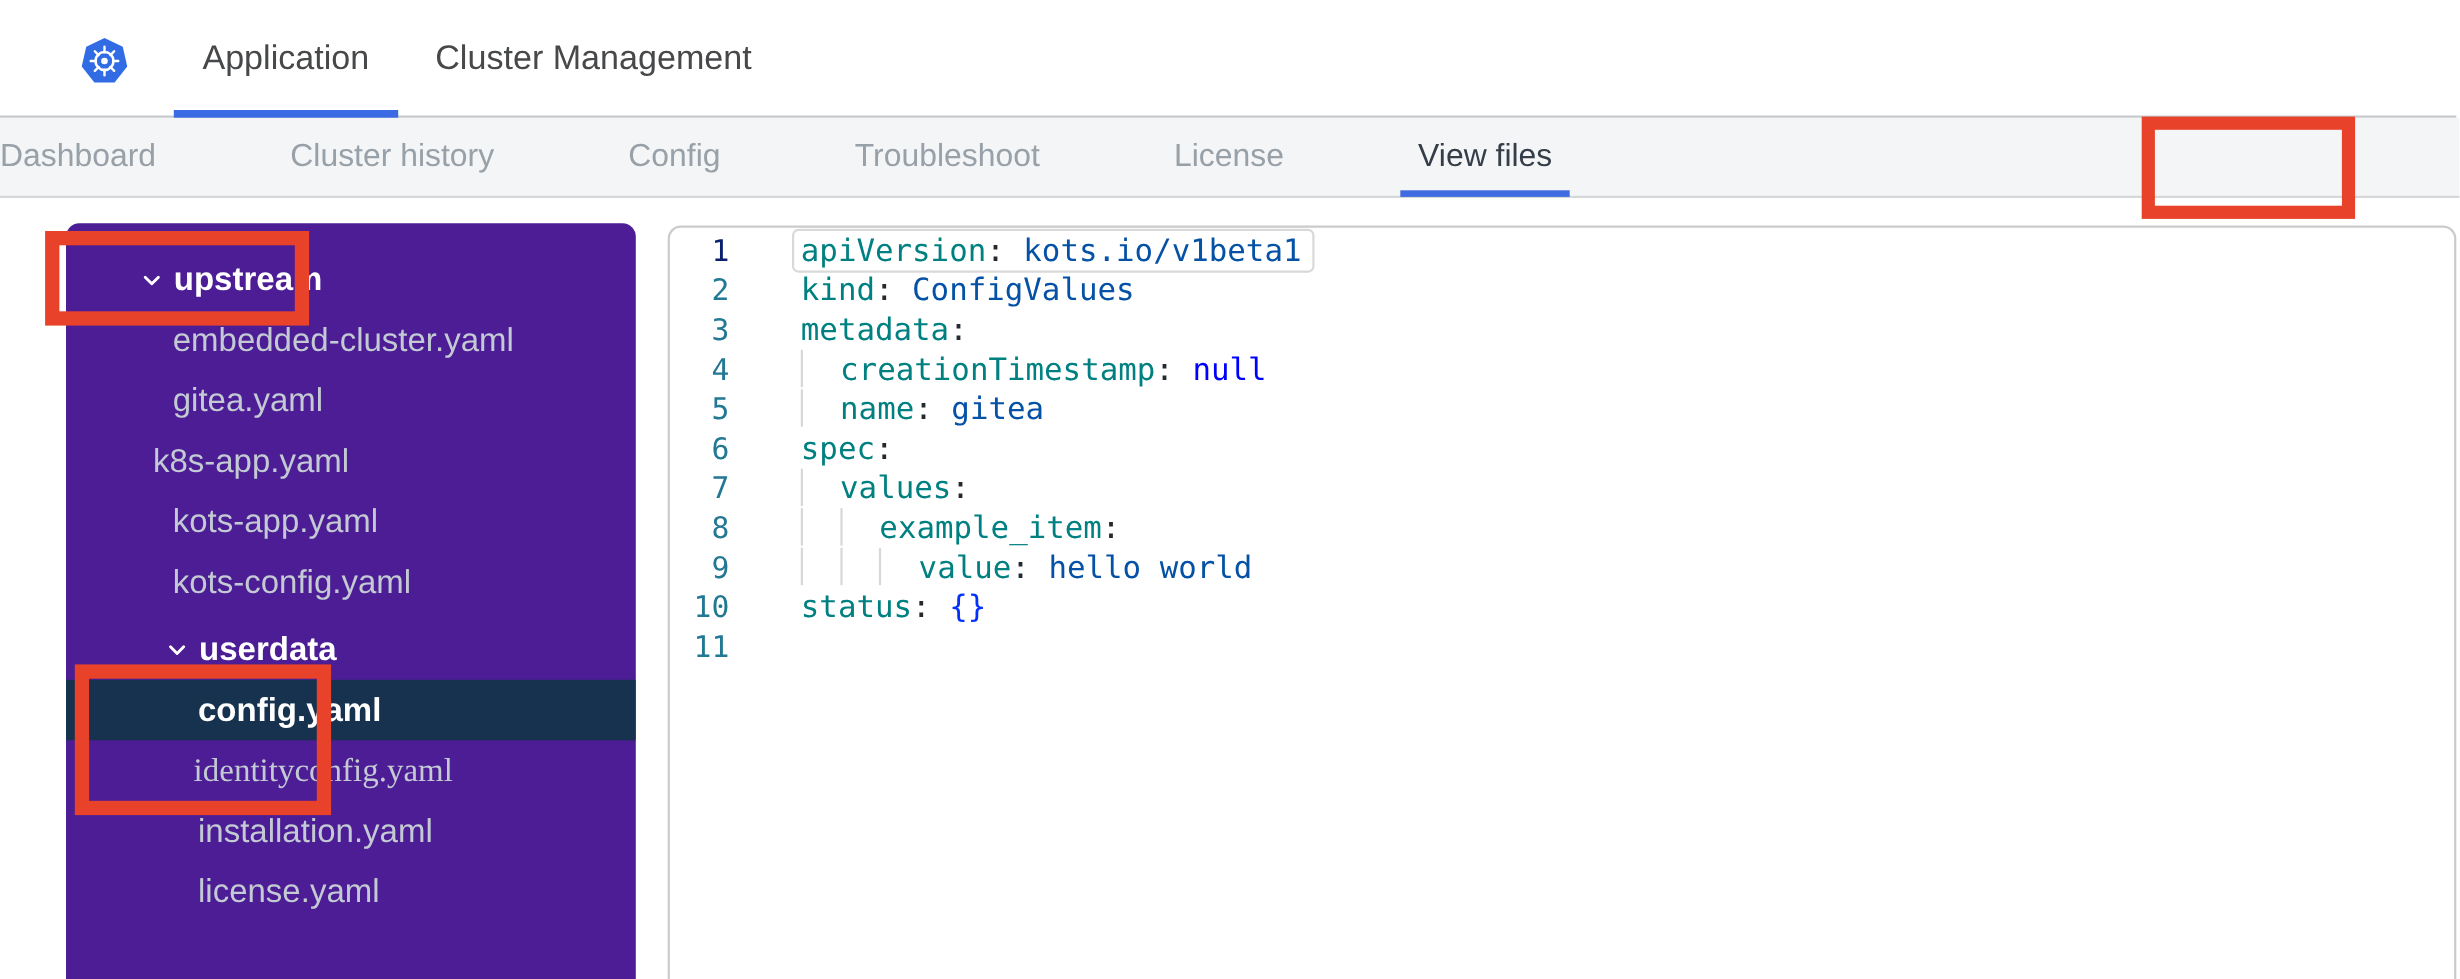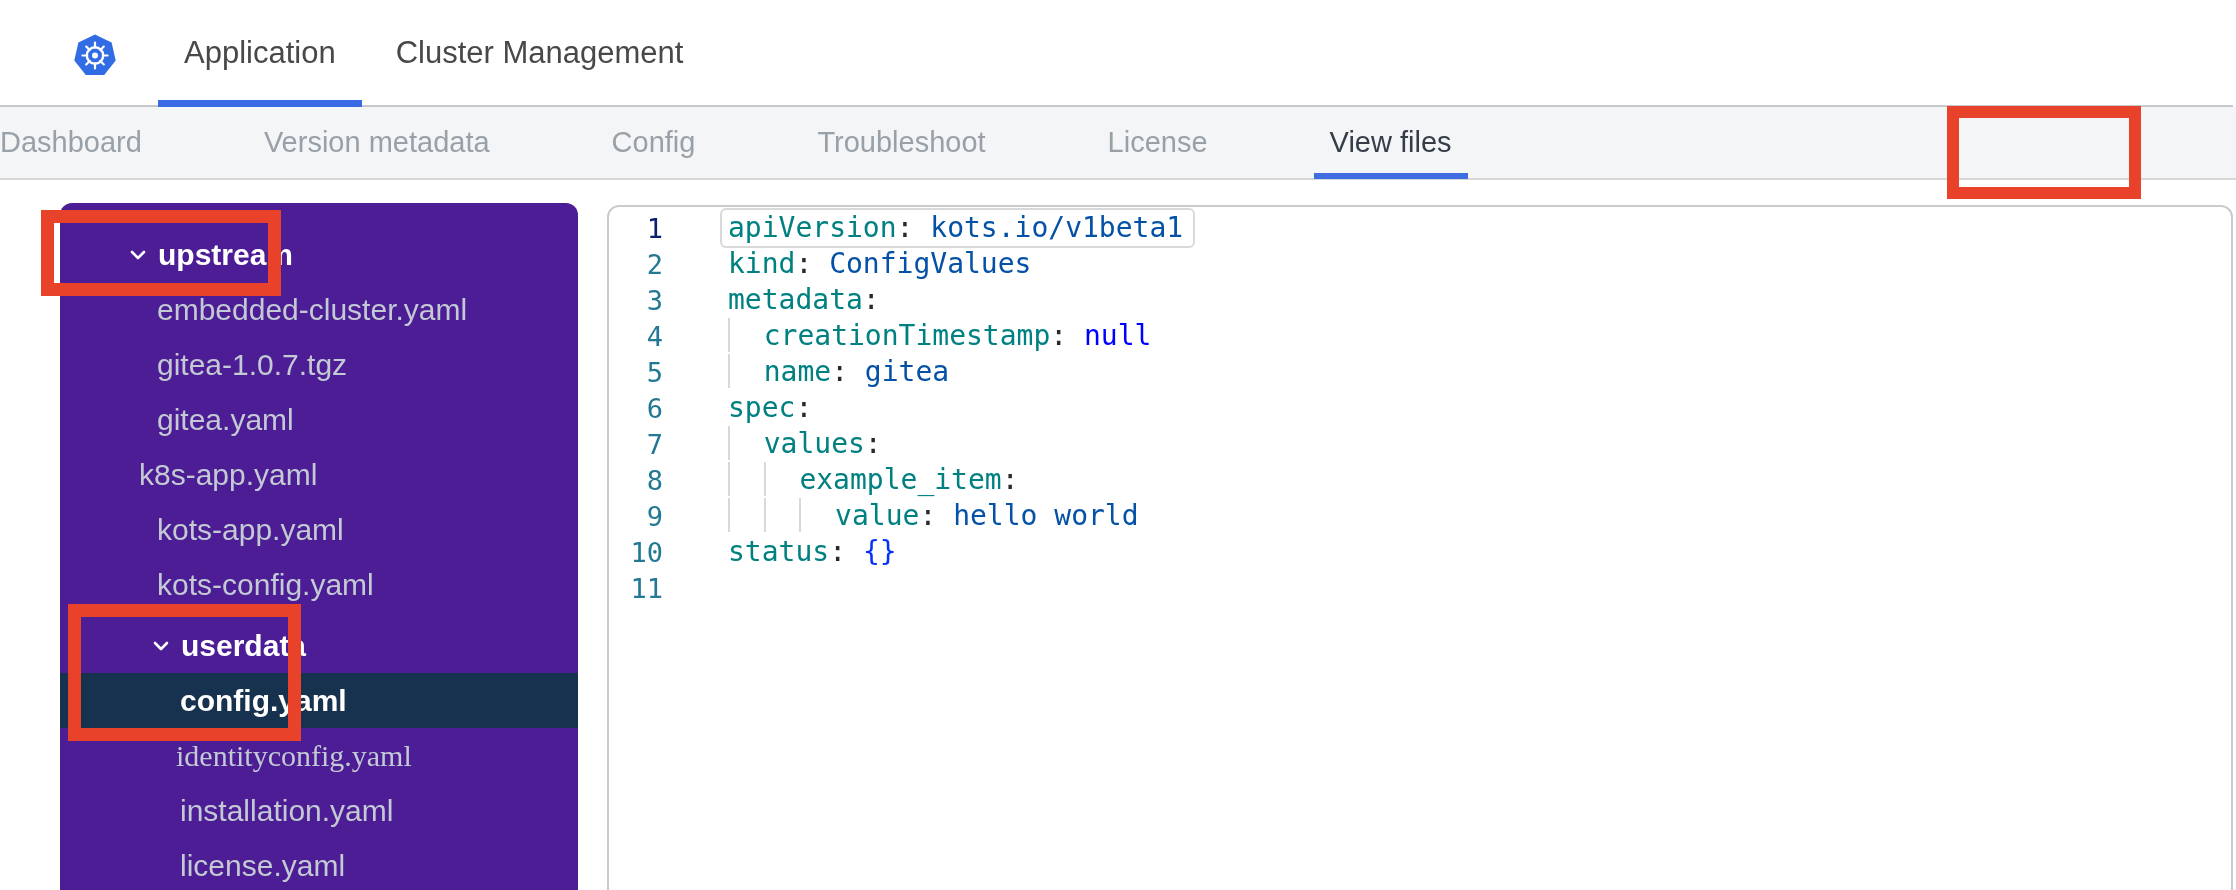--- a/index.html
+++ b/index.html
@@ -81,39 +81,36 @@
     <circle cx="23" cy="22.5" r="3" fill="#ffffff"></circle>
   </svg>
   <div class="header-tabs">
       <div class="htab active">Application</div>
       <div class="htab">Cluster Management</div>
     </div>
 </div>
 
 <div class="nav">
     <div class="ntab">Dashboard</div>
-    <div class="ntab">Version metadata</div>
+    <div class="ntab">Cluster history</div>
     <div class="ntab">Config</div>
     <div class="ntab">Troubleshoot</div>
     <div class="ntab">License</div>
     <div class="ntab active">View files</div>
   </div>
 
 <div class="sidebar">
     <div class="trow folder" style="padding-left: 70px;">
       <svg width="16" height="10" viewBox="0 0 16 10" class="chev">
         <polyline points="2,2 8,8 14,2" fill="none" stroke="#ffffff" stroke-width="2.6" stroke-linecap="round" stroke-linejoin="round"></polyline>
       </svg>
       <span>upstream</span>
     </div>
     <div class="trow file" style="padding-left: 97px;">
       <span>embedded-cluster.yaml</span>
-    </div>
-    <div class="trow file" style="padding-left: 97px;">
-      <span>gitea-1.0.7.tgz</span>
     </div>
     <div class="trow file" style="padding-left: 97px;">
       <span>gitea.yaml</span>
     </div>
     <div class="trow file" style="padding-left: 47px; margin-left: 32px;">
       <span>k8s-app.yaml</span>
     </div>
     <div class="trow file" style="padding-left: 97px;">
       <span>kots-app.yaml</span>
     </div>

